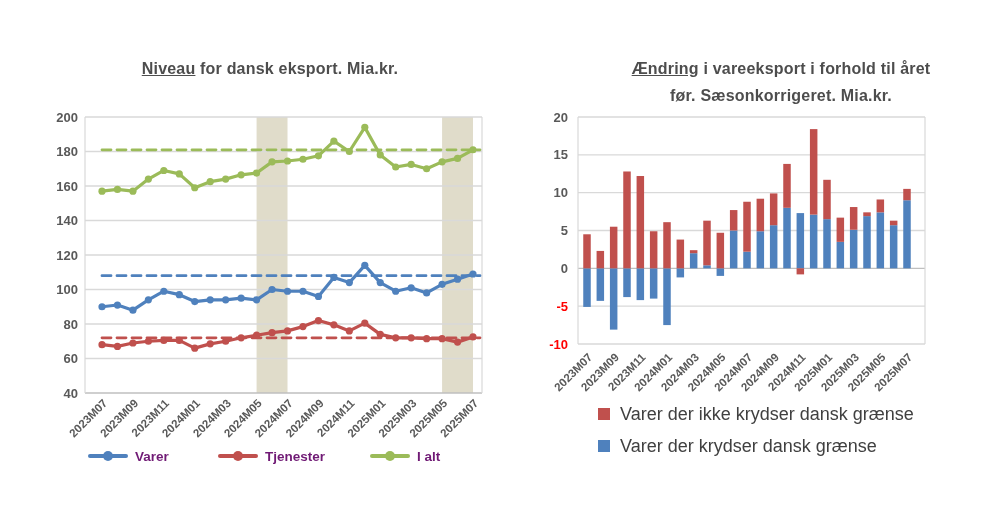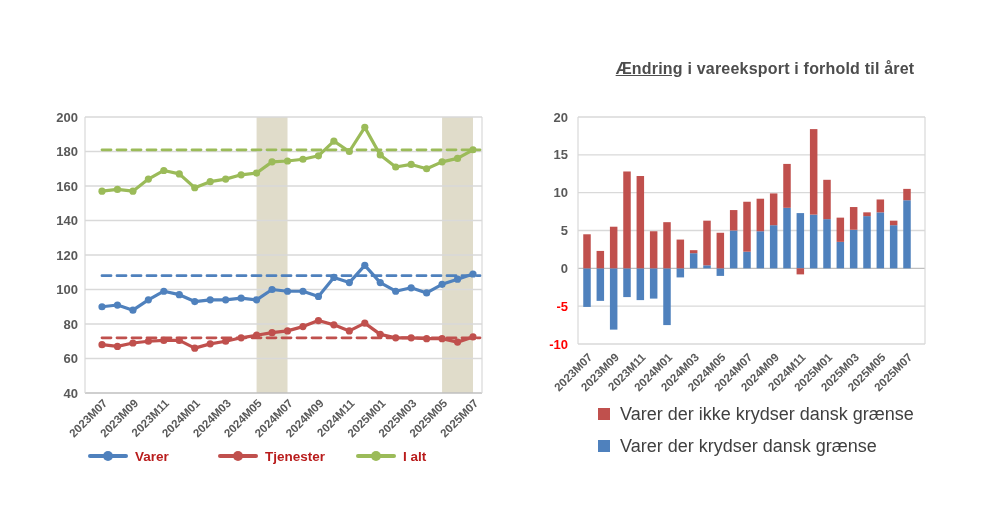--- a/index.html
+++ b/index.html
@@ -10,29 +10,30 @@
   svg.plot{position:absolute;left:0;top:0;}
   .chart-title{
     position:absolute;text-align:center;font-weight:bold;font-size:16px;
     color:#4d4d4d;line-height:27px;letter-spacing:.2px;
   }
   .chart-title .u{text-decoration:underline;}
   .lg-item{position:absolute;display:flex;align-items:center;height:16px;}
   .lg-line{width:40px;height:4px;border-radius:2px;position:relative;flex:0 0 auto;}
   .lg-dot{position:absolute;left:50%;top:50%;width:10px;height:10px;border-radius:50%;
     transform:translate(-50%,-50%);}
-  .lg-text{margin-left:7px;font-weight:bold;font-size:13.5px;color:#b91c1c;}
+  .lg-text{margin-left:7px;font-weight:bold;font-size:13.5px;color:#701a75;}
   .rlg-item{position:absolute;display:flex;align-items:center;height:16px;}
   .rlg-swatch{width:12px;height:12px;flex:0 0 auto;}
   .rlg-text{margin-left:10px;font-size:18px;color:#404040;}
 </style>
 </head>
 <body>
 
 <div class="chart-title" style="left:40px;top:55px;width:460px;">
+  <div><span class="u">Niveau</span><span> for dansk eksport. Mia.kr.</span></div>
 </div>
 
 <svg id="left-svg" class="plot" width="1008" height="531" viewBox="0 0 1008 531">
     <g>
       <rect x="256.58333333333337" y="117" width="30.91666666666663" height="276" fill="#E0DCCA"></rect>
       <rect x="442.0833333333333" y="117" width="30.916666666666686" height="276" fill="#E0DCCA"></rect>
     </g>
     <g>
       <line x1="85" y1="393" x2="482" y2="393" stroke="#BFBFBF" stroke-width="1.3"></line>
       <line x1="85" y1="358.5" x2="482" y2="358.5" stroke="#D9D9D9" stroke-width="1.3"></line>
@@ -168,29 +169,30 @@
       <span class="lg-dot" style="background: rgb(79, 129, 189);"></span>
     </span>
   <span class="lg-text">Varer</span>
 </div>
 <div class="lg-item" style="left:218px;top:448px;">
   <span class="lg-line" style="background: rgb(192, 80, 77);">
       <span class="lg-dot" style="background: rgb(192, 80, 77);"></span>
     </span>
   <span class="lg-text">Tjenester</span>
 </div>
-<div class="lg-item" style="left:356px;top:448px;">
+<div class="lg-item" style="left:370px;top:448px;">
   <span class="lg-line" style="background: rgb(155, 187, 89);">
       <span class="lg-dot" style="background: rgb(155, 187, 89);"></span>
     </span>
   <span class="lg-text">I alt</span>
 </div>
 
-<div class="chart-title" style="left:540px;top:55px;width:450px;">
+<div class="chart-title" style="left:556px;top:55px;width:450px;">
   <div><span class="u">Ændring</span><span> i vareeksport i forhold til året</span></div>
+  <div>før. Sæsonkorrigeret. Mia.kr.</div>
 </div>
 
 <svg id="right-svg" class="plot" width="1008" height="531" viewBox="0 0 1008 531">
     <g>
       <line x1="578" y1="344" x2="925" y2="344" stroke="#D9D9D9" stroke-width="1.3"></line>
       <line x1="578" y1="306.16666666666663" x2="925" y2="306.16666666666663" stroke="#D9D9D9" stroke-width="1.3"></line>
       <line x1="578" y1="268.33333333333337" x2="925" y2="268.33333333333337" stroke="#BFBFBF" stroke-width="1.3"></line>
       <line x1="578" y1="230.5" x2="925" y2="230.5" stroke="#D9D9D9" stroke-width="1.3"></line>
       <line x1="578" y1="192.66666666666669" x2="925" y2="192.66666666666669" stroke="#D9D9D9" stroke-width="1.3"></line>
       <line x1="578" y1="154.83333333333334" x2="925" y2="154.83333333333334" stroke="#D9D9D9" stroke-width="1.3"></line>

